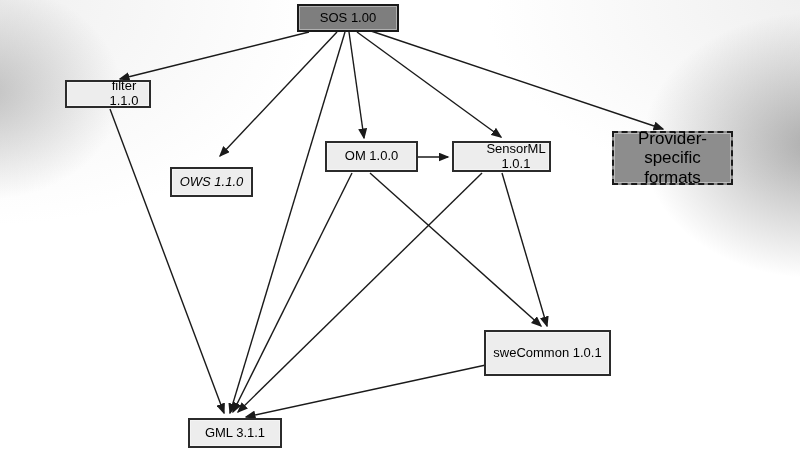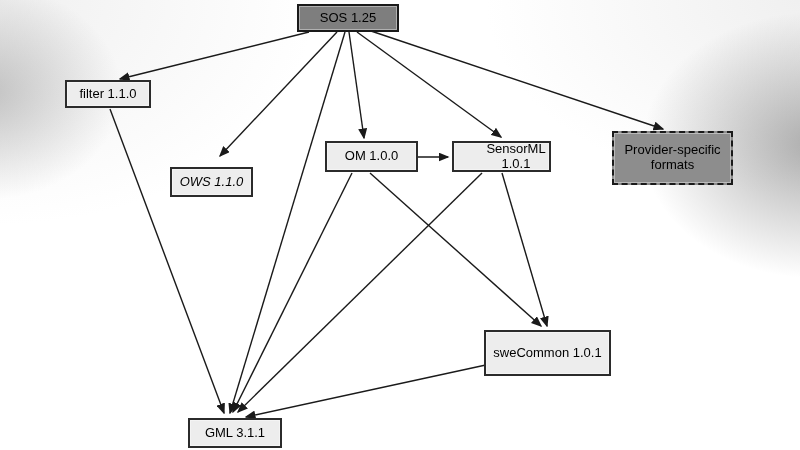--- a/index.html
+++ b/index.html
@@ -45,21 +45,21 @@
 
   .node.main {
     background: var(--main-fill, #7e7e7e);
     border-color: #1a1a1a;
   }
 
   .node.provider {
     background: var(--provider-fill, #8d8d8d);
     border-style: dashed;
     border-color: #1a1a1a;
-    font-size: 13px;
+    font-size: 17px;
     padding: 2px 6px;
   }
 </style>
 </head>
 <body>
 
 <div class="stage">
   <svg class="edges" viewBox="0 0 800 450" xmlns="http://www.w3.org/2000/svg">
     <defs>
       <marker id="arrowhead" markerWidth="11" markerHeight="9" refX="9.5" refY="4.5" orient="auto" markerUnits="userSpaceOnUse">
@@ -75,23 +75,23 @@
       <line x1="110" y1="109" x2="224" y2="413" marker-end="url(#arrowhead)"></line>
       <line x1="405" y1="157" x2="448" y2="157" marker-end="url(#arrowhead)"></line>
       <line x1="352" y1="173" x2="233" y2="412" marker-end="url(#arrowhead)"></line>
       <line x1="370" y1="173" x2="541" y2="326" marker-end="url(#arrowhead)"></line>
       <line x1="502" y1="173" x2="547" y2="326" marker-end="url(#arrowhead)"></line>
       <line x1="482" y1="173" x2="238" y2="412" marker-end="url(#arrowhead)"></line>
       <line x1="495" y1="363" x2="246" y2="417" marker-end="url(#arrowhead)"></line>
     </svg>
   <div>
       <div class="node main" style="left: 297px; top: 4px; width: 102px; height: 28px;">
-        <span>SOS 1.25</span>
+        <span>SOS 1.00</span>
       </div>
-      <div class="node standard" style="left: 65px; top: 80px; width: 86px; height: 28px;">
+      <div class="node standard" style="left: 65px; top: 80px; width: 86px; height: 28px; padding-left: 32px;">
         <span>filter 1.1.0</span>
       </div>
       <div class="node standard" style="left: 170px; top: 167px; width: 83px; height: 30px; font-style: italic;">
         <span>OWS 1.1.0</span>
       </div>
       <div class="node standard" style="left: 325px; top: 141px; width: 93px; height: 31px;">
         <span>OM 1.0.0</span>
       </div>
       <div class="node standard" style="left: 452px; top: 141px; width: 99px; height: 31px; padding-left: 29px;">
         <span>SensorML 1.0.1</span>

